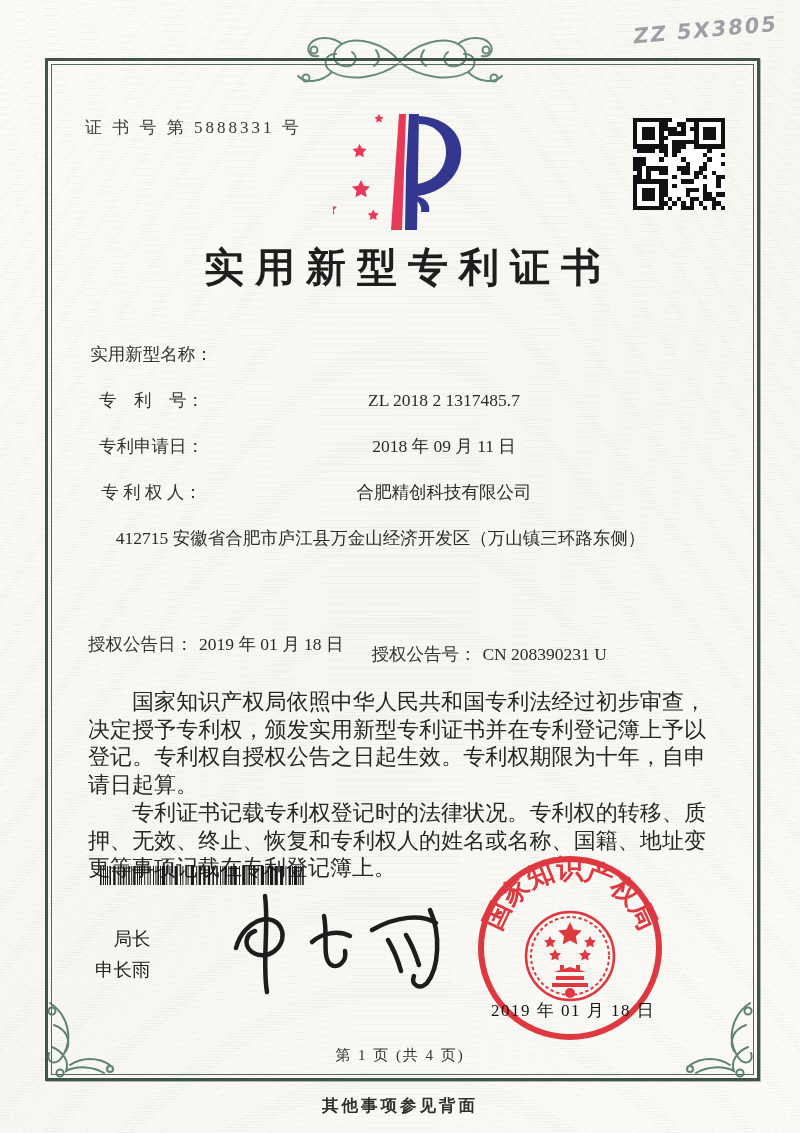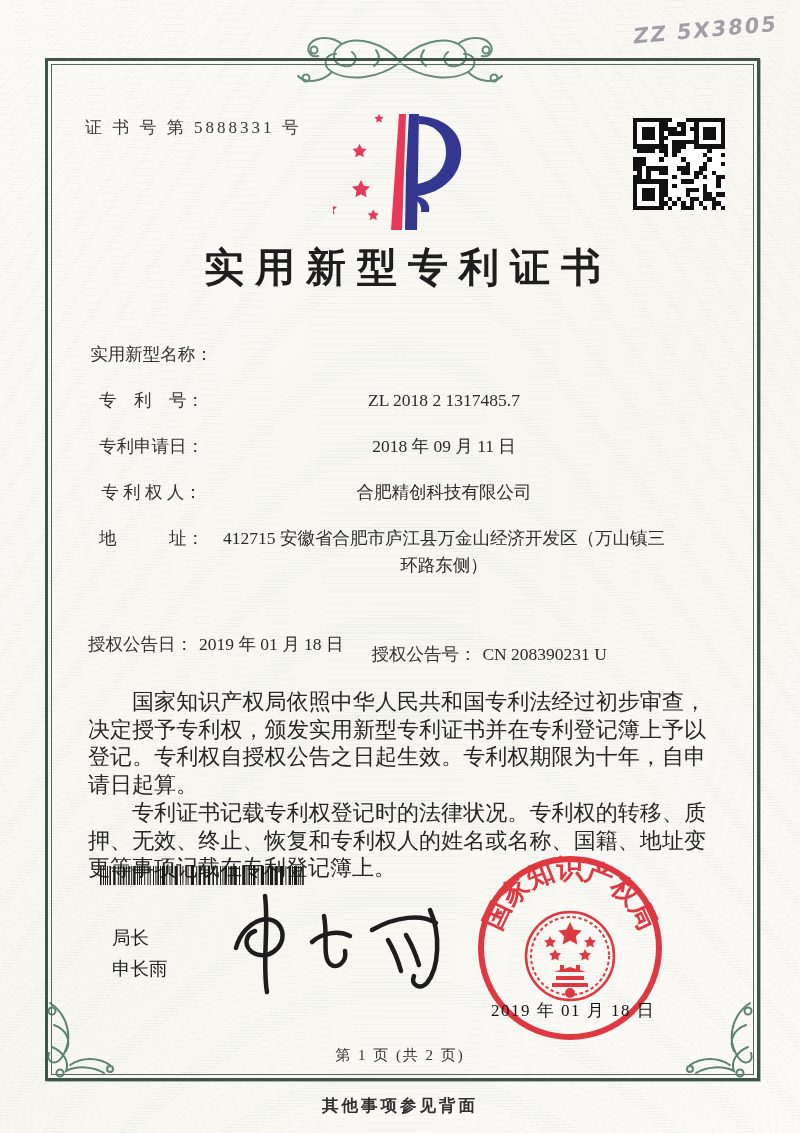--- a/index.html
+++ b/index.html
@@ -43,22 +43,22 @@
   .grant-row .pair{display:flex;white-space:nowrap;}
   .grant-row .pair.right{margin-left:28px;margin-top:10px;}
   .grant-row .lbl{color:#333;}
   .grant-row .val{margin-left:6px;}
   .body-text{
     position:absolute;left:88px;top:688px;width:618px;
     font-size:22px;line-height:27.5px;text-align:justify;color:#262626;
   }
   .body-text p{margin:0 0 1px 0;text-indent:2em;}
   .barcode{position:absolute;left:100px;top:866px;width:206px;height:19px;}
-  .officer{position:absolute;left:112px;top:924px;font-family:Liberation Mono, monospace;
-    font-size:18.5px;font-weight:500;line-height:31px;color:#222;}
+  .officer{position:absolute;left:95px;top:924px;font-family:Liberation Serif, serif;
+    font-size:18.5px;font-weight:500;line-height:31px;color:#222;text-align:right;}
   .signature{position:absolute;left:208px;top:886px;width:240px;height:115px;}
   .seal{position:absolute;left:474px;top:852px;width:192px;height:192px;opacity:.93;}
   .seal-date{position:absolute;left:491px;top:999px;font-size:17px;letter-spacing:1.5px;color:#151515;z-index:5;}
   .page-num{position:absolute;left:0;top:1046px;width:100%;text-align:center;font-size:15px;letter-spacing:2px;color:#333;}
   .back-note{position:absolute;left:0;top:1095px;width:100%;text-align:center;font-size:16.5px;letter-spacing:3px;color:#2f2f2f;font-weight:bold;}
 </style>
 </head>
 <body>
 
 <div class="page">
@@ -277,21 +277,20 @@
     </div>
     <div class="field">
       <span class="lbl">专利申请日：</span>
       <span class="val">2018 年 09 月 11 日</span>
     </div>
     <div class="field">
       <span class="lbl">专 利 权 人：</span>
       <span class="val">合肥精创科技有限公司</span>
     </div>
     <div class="field">
-      <span class="lbl">地　　　址：</span>
       <span class="val">412715 安徽省合肥市庐江县万金山经济开发区（万山镇三环路东侧）</span>
     </div>
   </div>
 
   <div class="grant-row">
     <div class="pair">
       <span class="lbl">授权公告日：</span>
       <span class="val">2019 年 01 月 18 日</span>
     </div>
     <div class="pair right">
@@ -413,16 +412,16 @@
       <path d="M78,131 h36 v4 h-36 Z"></path>
       <path d="M82,124 h28 v4 h-28 Z"></path>
       <path d="M80,120 l16,-5 16,5 Z"></path>
       <rect x="86" y="113" width="4" height="5"></rect>
       <rect x="102" y="113" width="4" height="5"></rect>
       <circle cx="96" cy="141" r="5"></circle>
     </g>
   </svg>
   <div class="seal-date">2019 年 01 月 18 日</div>
 
-  <div class="page-num">第 1 页 (共 2 页)</div>
+  <div class="page-num">第 1 页 (共 4 页)</div>
   <div class="back-note">其他事项参见背面</div>
 
 </div>
 
 </body></html>

